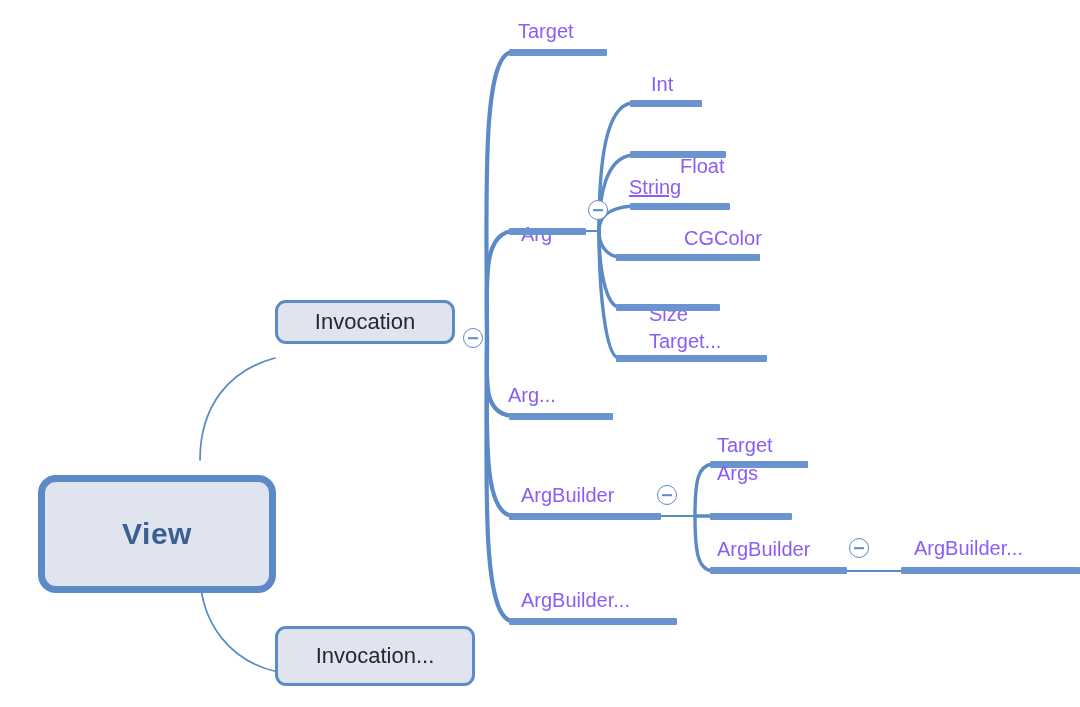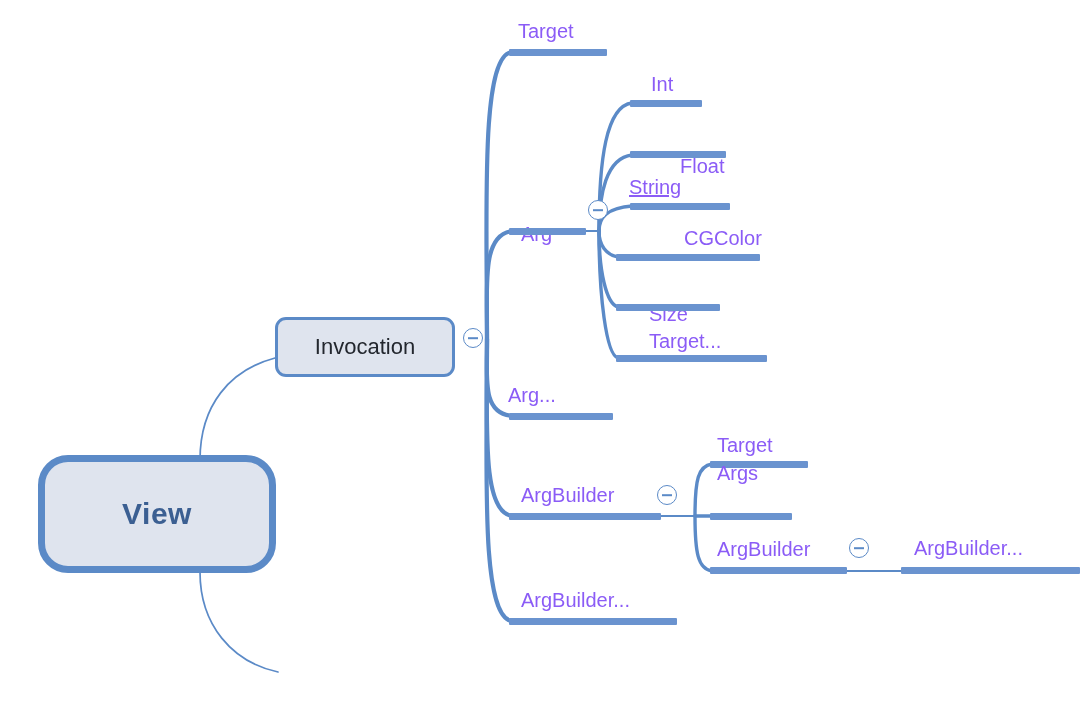--- a/index.html
+++ b/index.html
@@ -32,24 +32,25 @@
     align-items: center;
     justify-content: center;
     background: #dfe4ee;
     border-style: solid;
     border-color: #5b8ac7;
     color: #3b5f92;
     white-space: nowrap;
   }
   .box-root {
     border-width: 7px;
-    border-radius: 30px;
+    border-radius: 18px;
     font-size: 30px;
     font-weight: bold;
     letter-spacing: 0.5px;
+    margin-top: 20px;
   }
   .box-branch {
     border-width: 3px;
     border-radius: 11px;
     font-size: 22px;
     font-weight: normal;
     color: #23272e;
   }
 
   
@@ -122,25 +123,28 @@
       <path d="M 695 516 C 695 553 698 569 712 571" stroke-width="3.4"></path>
 
       <path d="M 845 571 L 903 571" stroke-width="2"></path>
     </g>
   </svg>
 
   <div class="box-node box-root" style="left:38px; top:455px; width:238px; height:118px;">
     <span>View</span>
   </div>
 
-  <div class="box-node box-branch" style="left:275px; top:317px; width:180px; height:60px;">
+  <div class="box-node box-branch" style="left:275px; top:300px; width:180px; height:44px;">
     <span>Invocation</span>
   </div>
   <div class="toggle" style="left:463px; top:328px;"></div>
 
+  <div class="box-node box-branch" style="left:275px; top:626px; width:200px; height:60px;">
+    <span>Invocation...</span>
+  </div>
 
   <div class="bar-label" style="left:518px; top:21px;">Target</div>
   <div class="bar-node" style="left:509px; top:49px; width:98px;"></div>
 
   <div class="bar-label" style="left:521px; top:200px;margin-top:24px;">Arg</div>
   <div class="bar-node" style="left:509px; top:228px; width:77px;"></div>
   <div class="toggle" style="left:588px; top:200px;"></div>
 
   <div class="bar-label" style="left:508px; top:385px;">Arg...</div>
   <div class="bar-node" style="left:509px; top:413px; width:104px;"></div>

